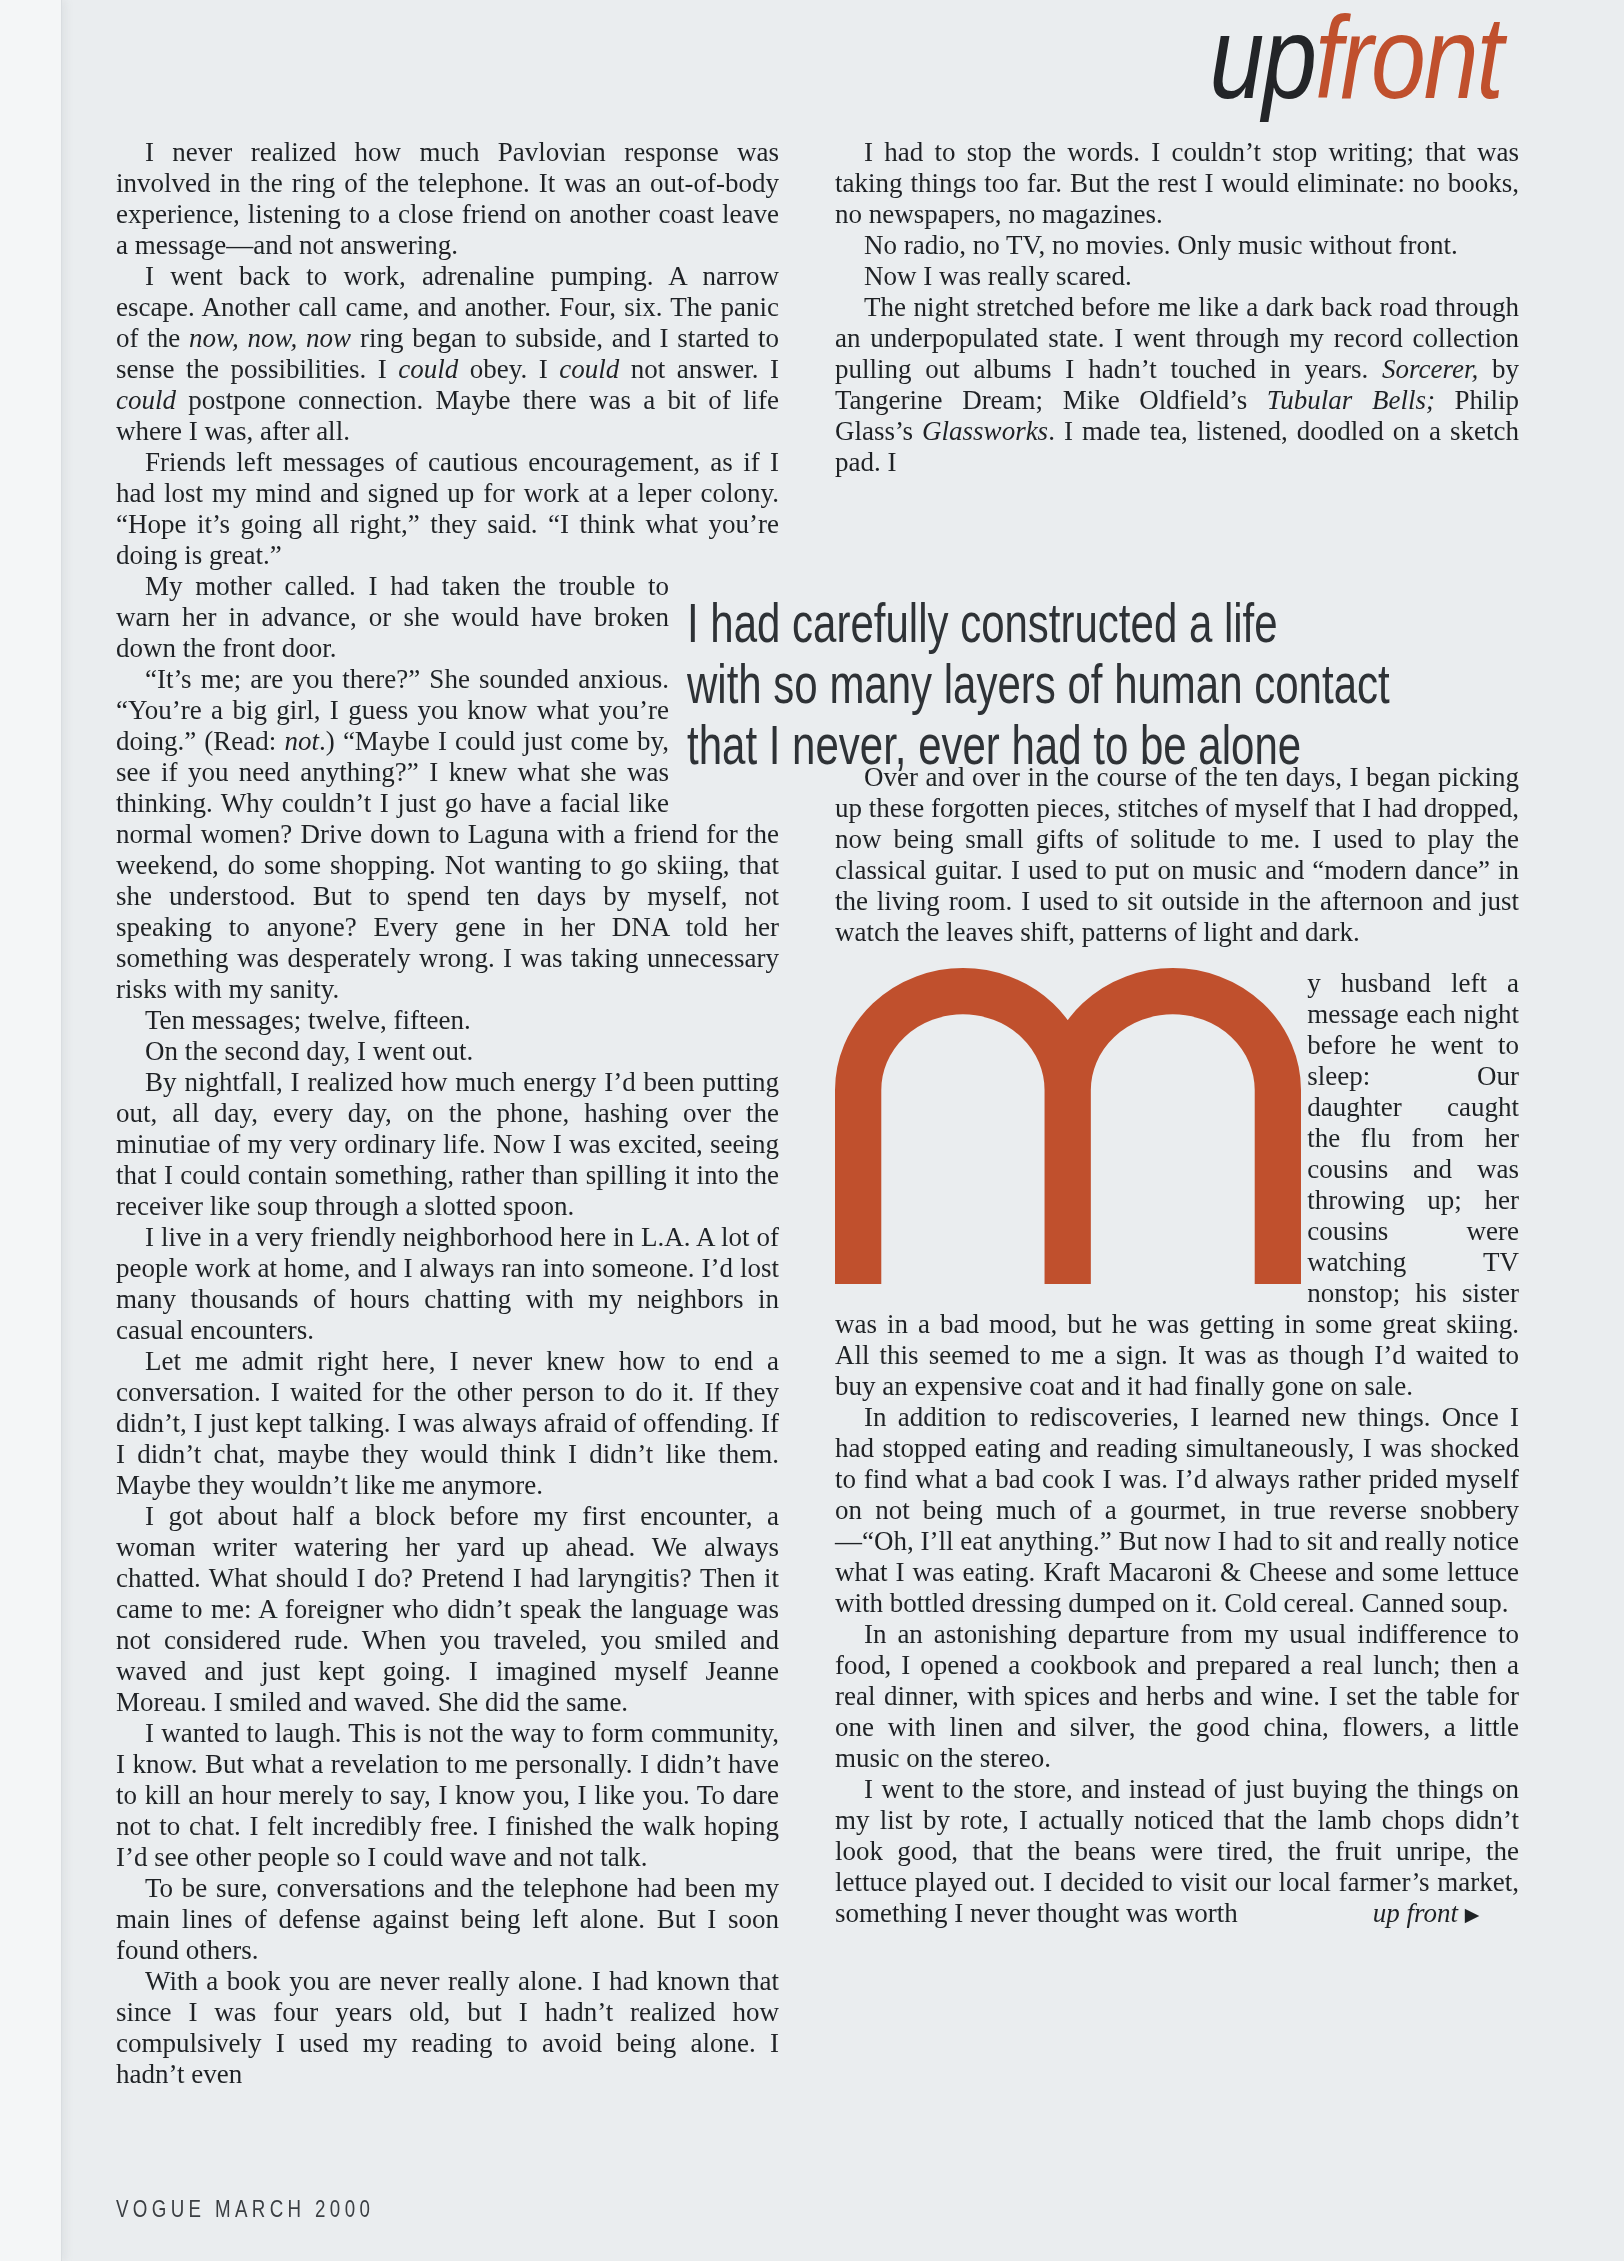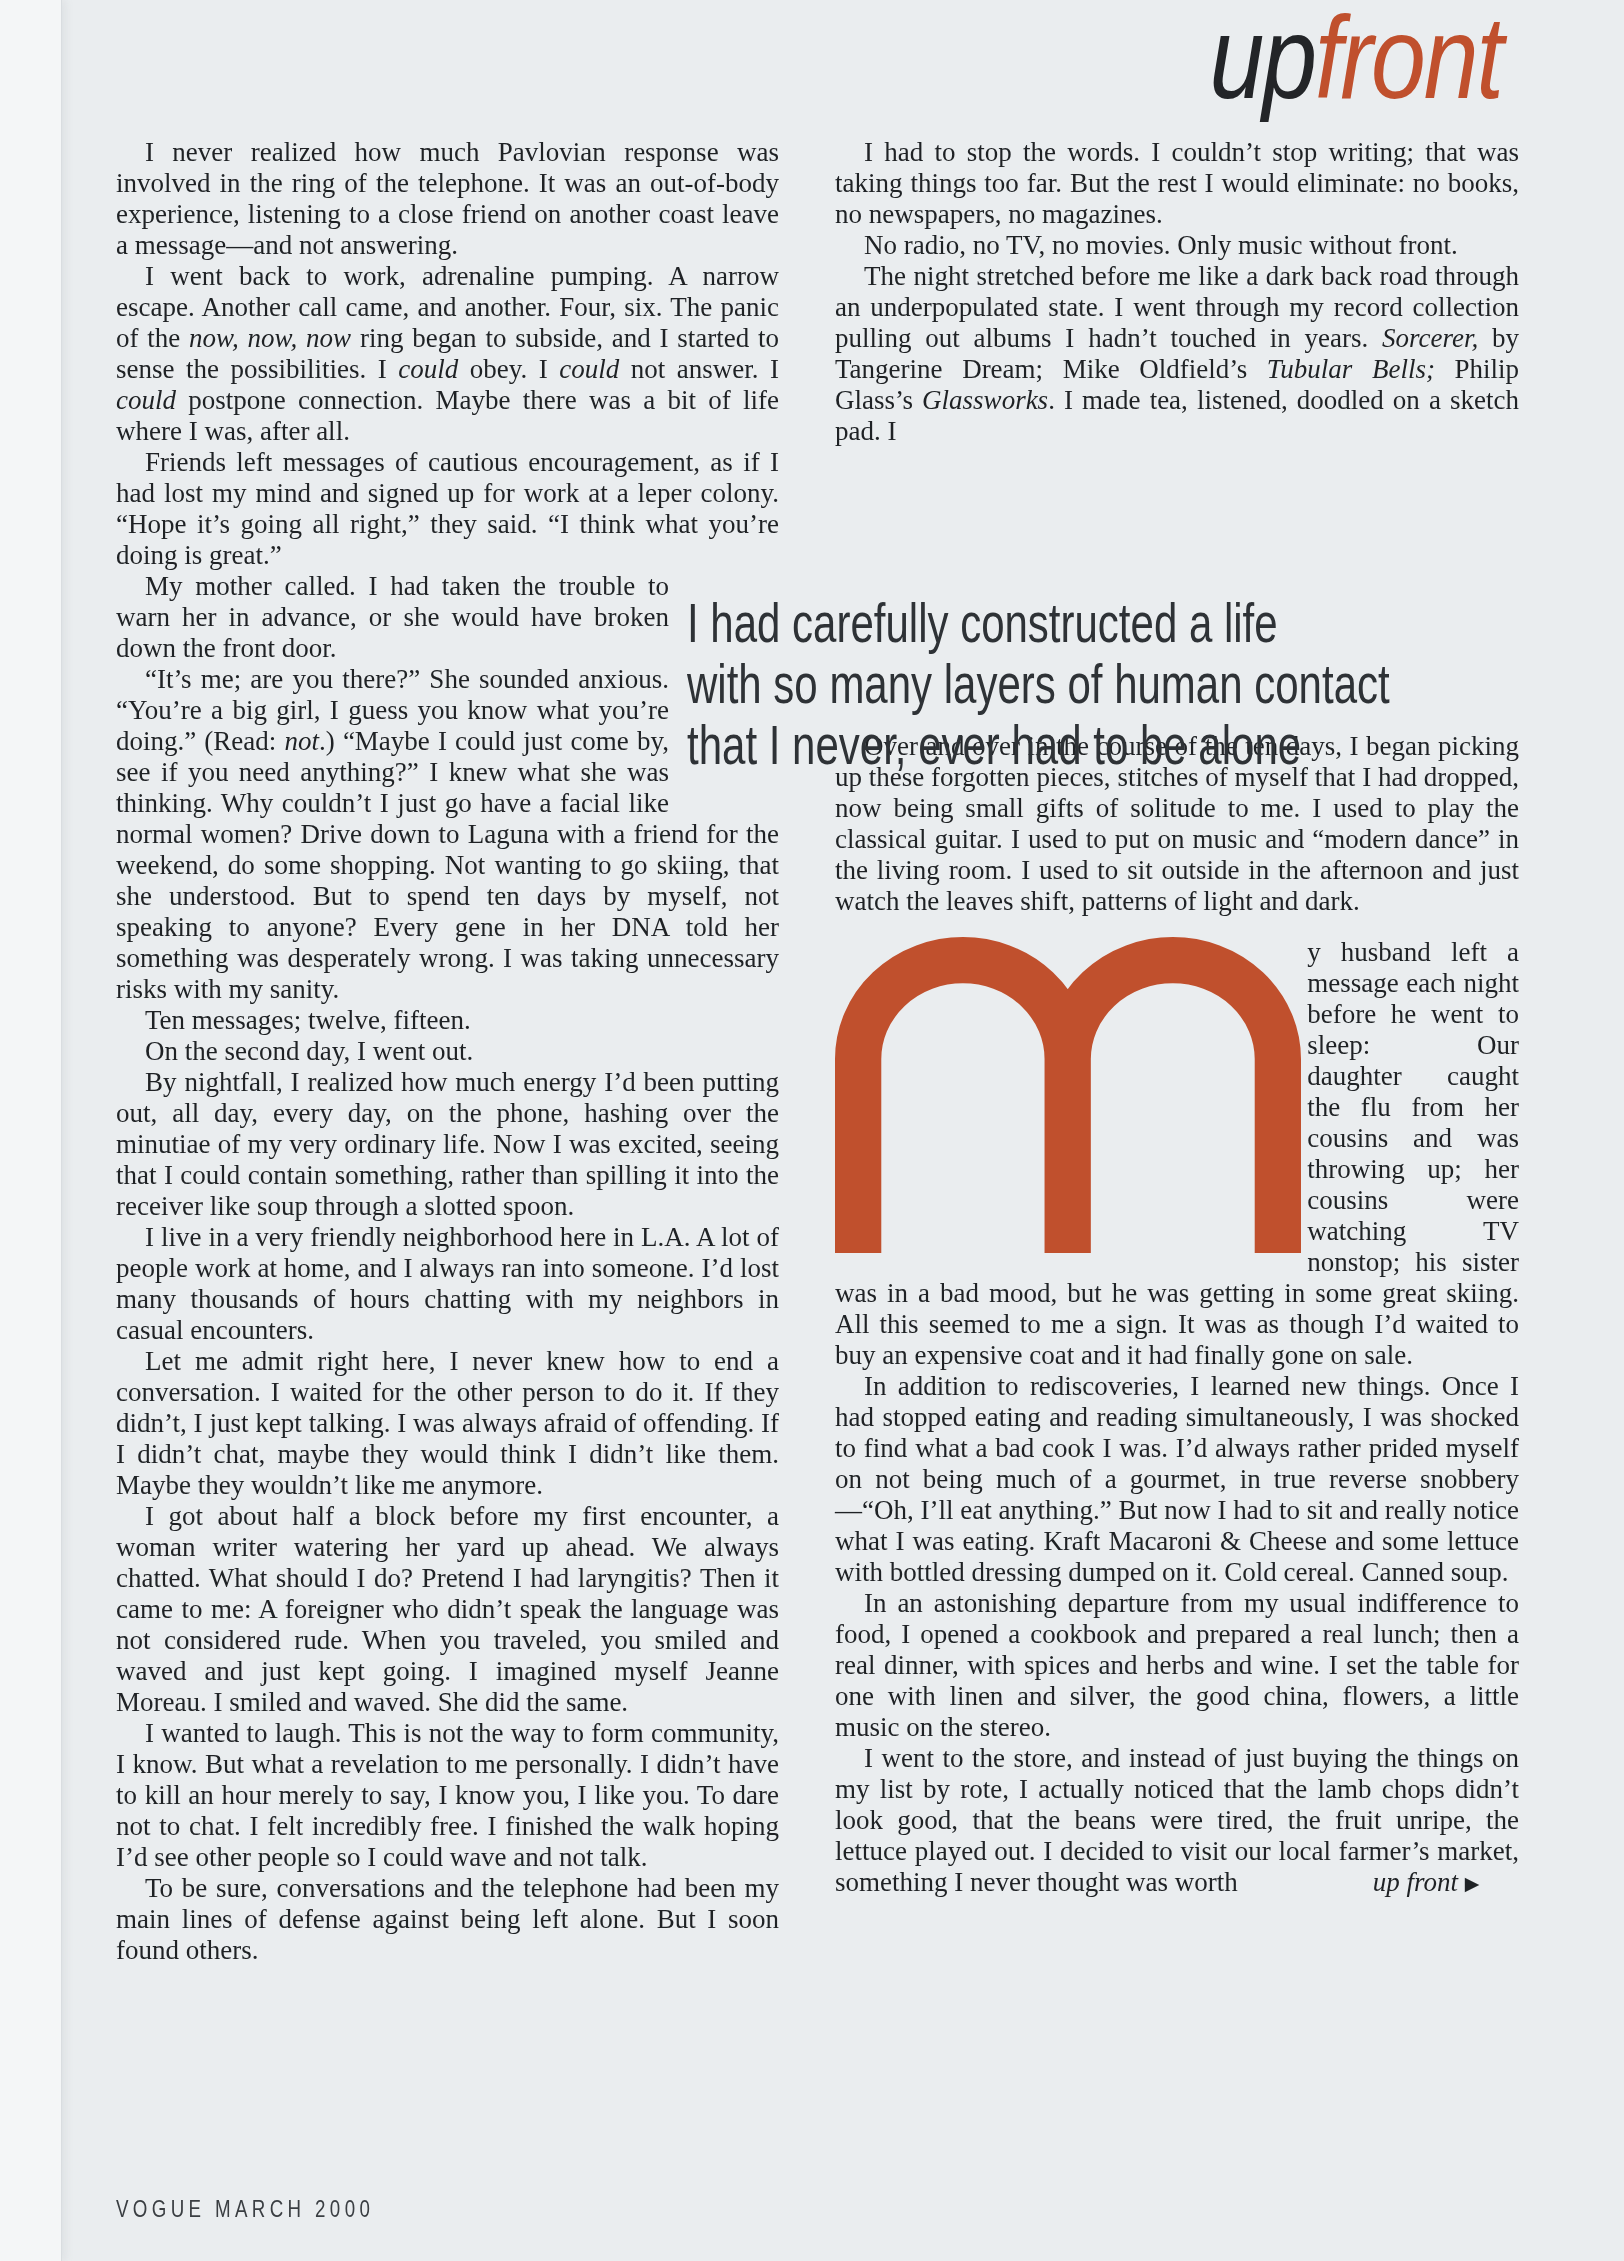--- a/index.html
+++ b/index.html
@@ -88,25 +88,27 @@
     <p><span><span>My mother called. I had taken the trouble to warn her in advance, or she would have broken down the front door.</span></span></p>
     <p><span><span>“It’s me; are you there?” She sounded anxious. “You’re a big girl, I guess you know what you’re doing.” (Read: </span><em>not</em><span>.) “Maybe I could just come by, see if you need anything?” I knew what she was thinking. Why couldn’t I just go have a facial like normal women? Drive down to Laguna with a friend for the weekend, do some shopping. Not wanting to go skiing, that she understood. But to spend ten days by myself, not speaking to anyone? Every gene in her DNA told her something was desperately wrong. I was taking unnecessary risks with my sanity.</span></span></p>
     <p><span><span>Ten messages; twelve, fifteen.</span></span></p>
     <p><span><span>On the second day, I went out.</span></span></p>
     <p><span><span>By nightfall, I realized how much energy I’d been putting out, all day, every day, on the phone, hashing over the minutiae of my very ordinary life. Now I was excited, seeing that I could contain something, rather than spilling it into the receiver like soup through a slotted spoon.</span></span></p>
     <p><span><span>I live in a very friendly neighborhood here in L.A. A lot of people work at home, and I always ran into someone. I’d lost many thousands of hours chatting with my neighbors in casual encounters.</span></span></p>
     <p><span><span>Let me admit right here, I never knew how to end a conversation. I waited for the other person to do it. If they didn’t, I just kept talking. I was always afraid of offending. If I didn’t chat, maybe they would think I didn’t like them. Maybe they wouldn’t like me anymore.</span></span></p>
     <p><span><span>I got about half a block before my first encounter, a woman writer watering her yard up ahead. We always chatted. What should I do? Pretend I had laryngitis? Then it came to me: A foreigner who didn’t speak the language was not considered rude. When you traveled, you smiled and waved and just kept going. I imagined myself Jeanne Moreau. I smiled and waved. She did the same.</span></span></p>
     <p><span><span>I wanted to laugh. This is not the way to form community, I know. But what a revelation to me personally. I didn’t have to kill an hour merely to say, I know you, I like you. To dare not to chat. I felt incredibly free. I finished the walk hoping I’d see other people so I could wave and not talk.</span></span></p>
     <p><span><span>To be sure, conversations and the telephone had been my main lines of defense against being left alone. But I soon found others.</span></span></p>
+    <p><span><span>With a book you are never really alone. I had known that since I was four years old, but I hadn’t realized how compulsively I used my reading to avoid being alone. I hadn’t even</span></span></p>
   </div>
 
   <div class="col col-right">
     <p><span><span>I had to stop the words. I couldn’t stop writing; that was taking things too far. But the rest I would eliminate: no books, no newspapers, no magazines.</span></span></p>
     <p><span><span>No radio, no TV, no movies. Only music without front.</span></span></p>
+    <p><span><span>Now I was really scared.</span></span></p>
     <p><span><span>The night stretched before me like a dark back road through an underpopulated state. I went through my record collection pulling out albums I hadn’t touched in years. </span><em>Sorcerer,</em><span> by Tangerine Dream; Mike Oldfield’s </span><em>Tubular Bells;</em><span> Philip Glass’s </span><em>Glassworks</em><span>. I made tea, listened, doodled on a sketch pad. I</span></span></p>
     <div class="pq-gap"></div>
     <p><span><span>Over and over in the course of the ten days, I began picking up these forgotten pieces, stitches of myself that I had dropped, now being small gifts of solitude to me. I used to play the classical guitar. I used to put on music and “modern dance” in the living room. I used to sit outside in the afternoon and just watch the leaves shift, patterns of light and dark.</span></span></p>
     <div class="dropcap-box">
       <svg width="466" height="316" viewBox="0 0 745 505" xmlns="http://www.w3.org/2000/svg">
         <path d="M37 505 V195 A167.5 158 0 0 1 372 195 V505 M372 195 A168 158 0 0 1 708 195 V505" fill="none" stroke="#c0502d" stroke-width="74"></path>
       </svg>
     </div>
     <p class="cont husband"><span><span>y husband left a message each night before he went to sleep: Our daughter caught the flu from her cousins and was throwing up; her cousins were watching TV nonstop; his sister was in a bad mood, but he was getting in some great skiing. All this seemed to me a sign. It was as though I’d waited to buy an expensive coat and it had finally gone on sale.</span></span></p>
     <p><span><span>In addition to rediscoveries, I learned new things. Once I had stopped eating and reading simultaneously, I was shocked to find what a bad cook I was. I’d always rather prided myself on not being much of a gourmet, in true reverse snobbery—“Oh, I’ll eat anything.” But now I had to sit and really notice what I was eating. Kraft Macaroni &amp; Cheese and some lettuce with bottled dressing dumped on it. Cold cereal. Canned soup.</span></span></p>

